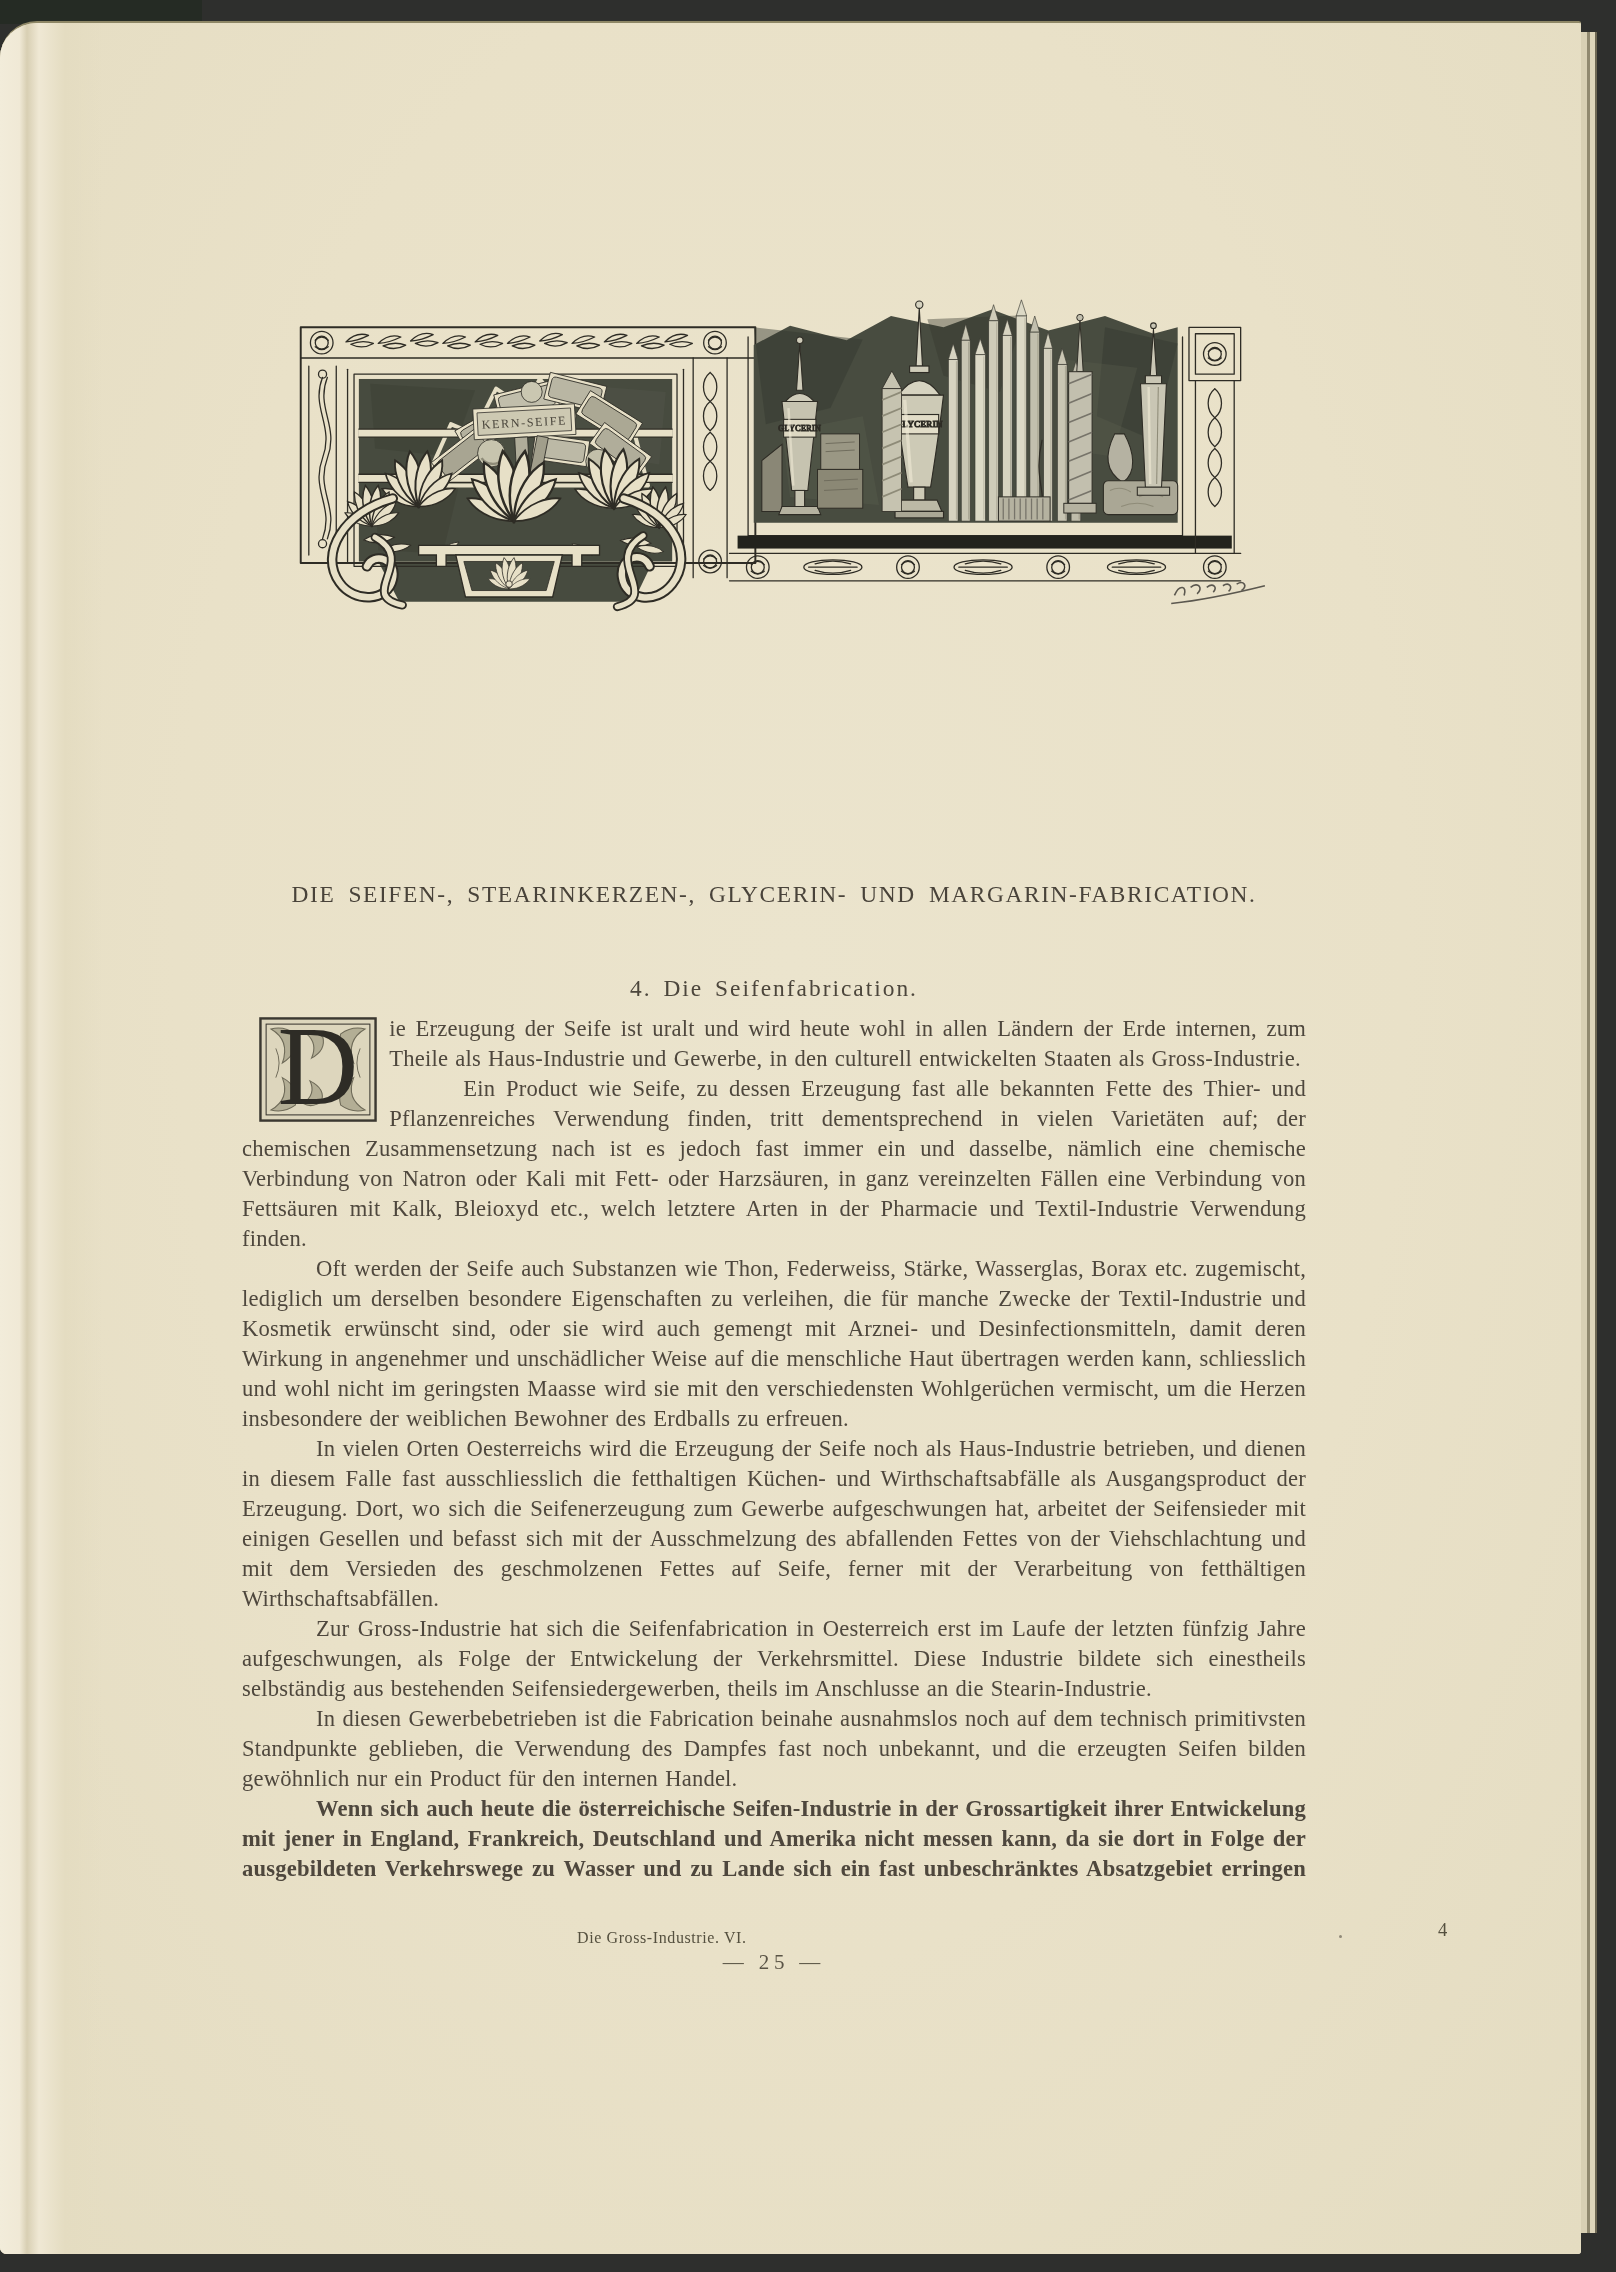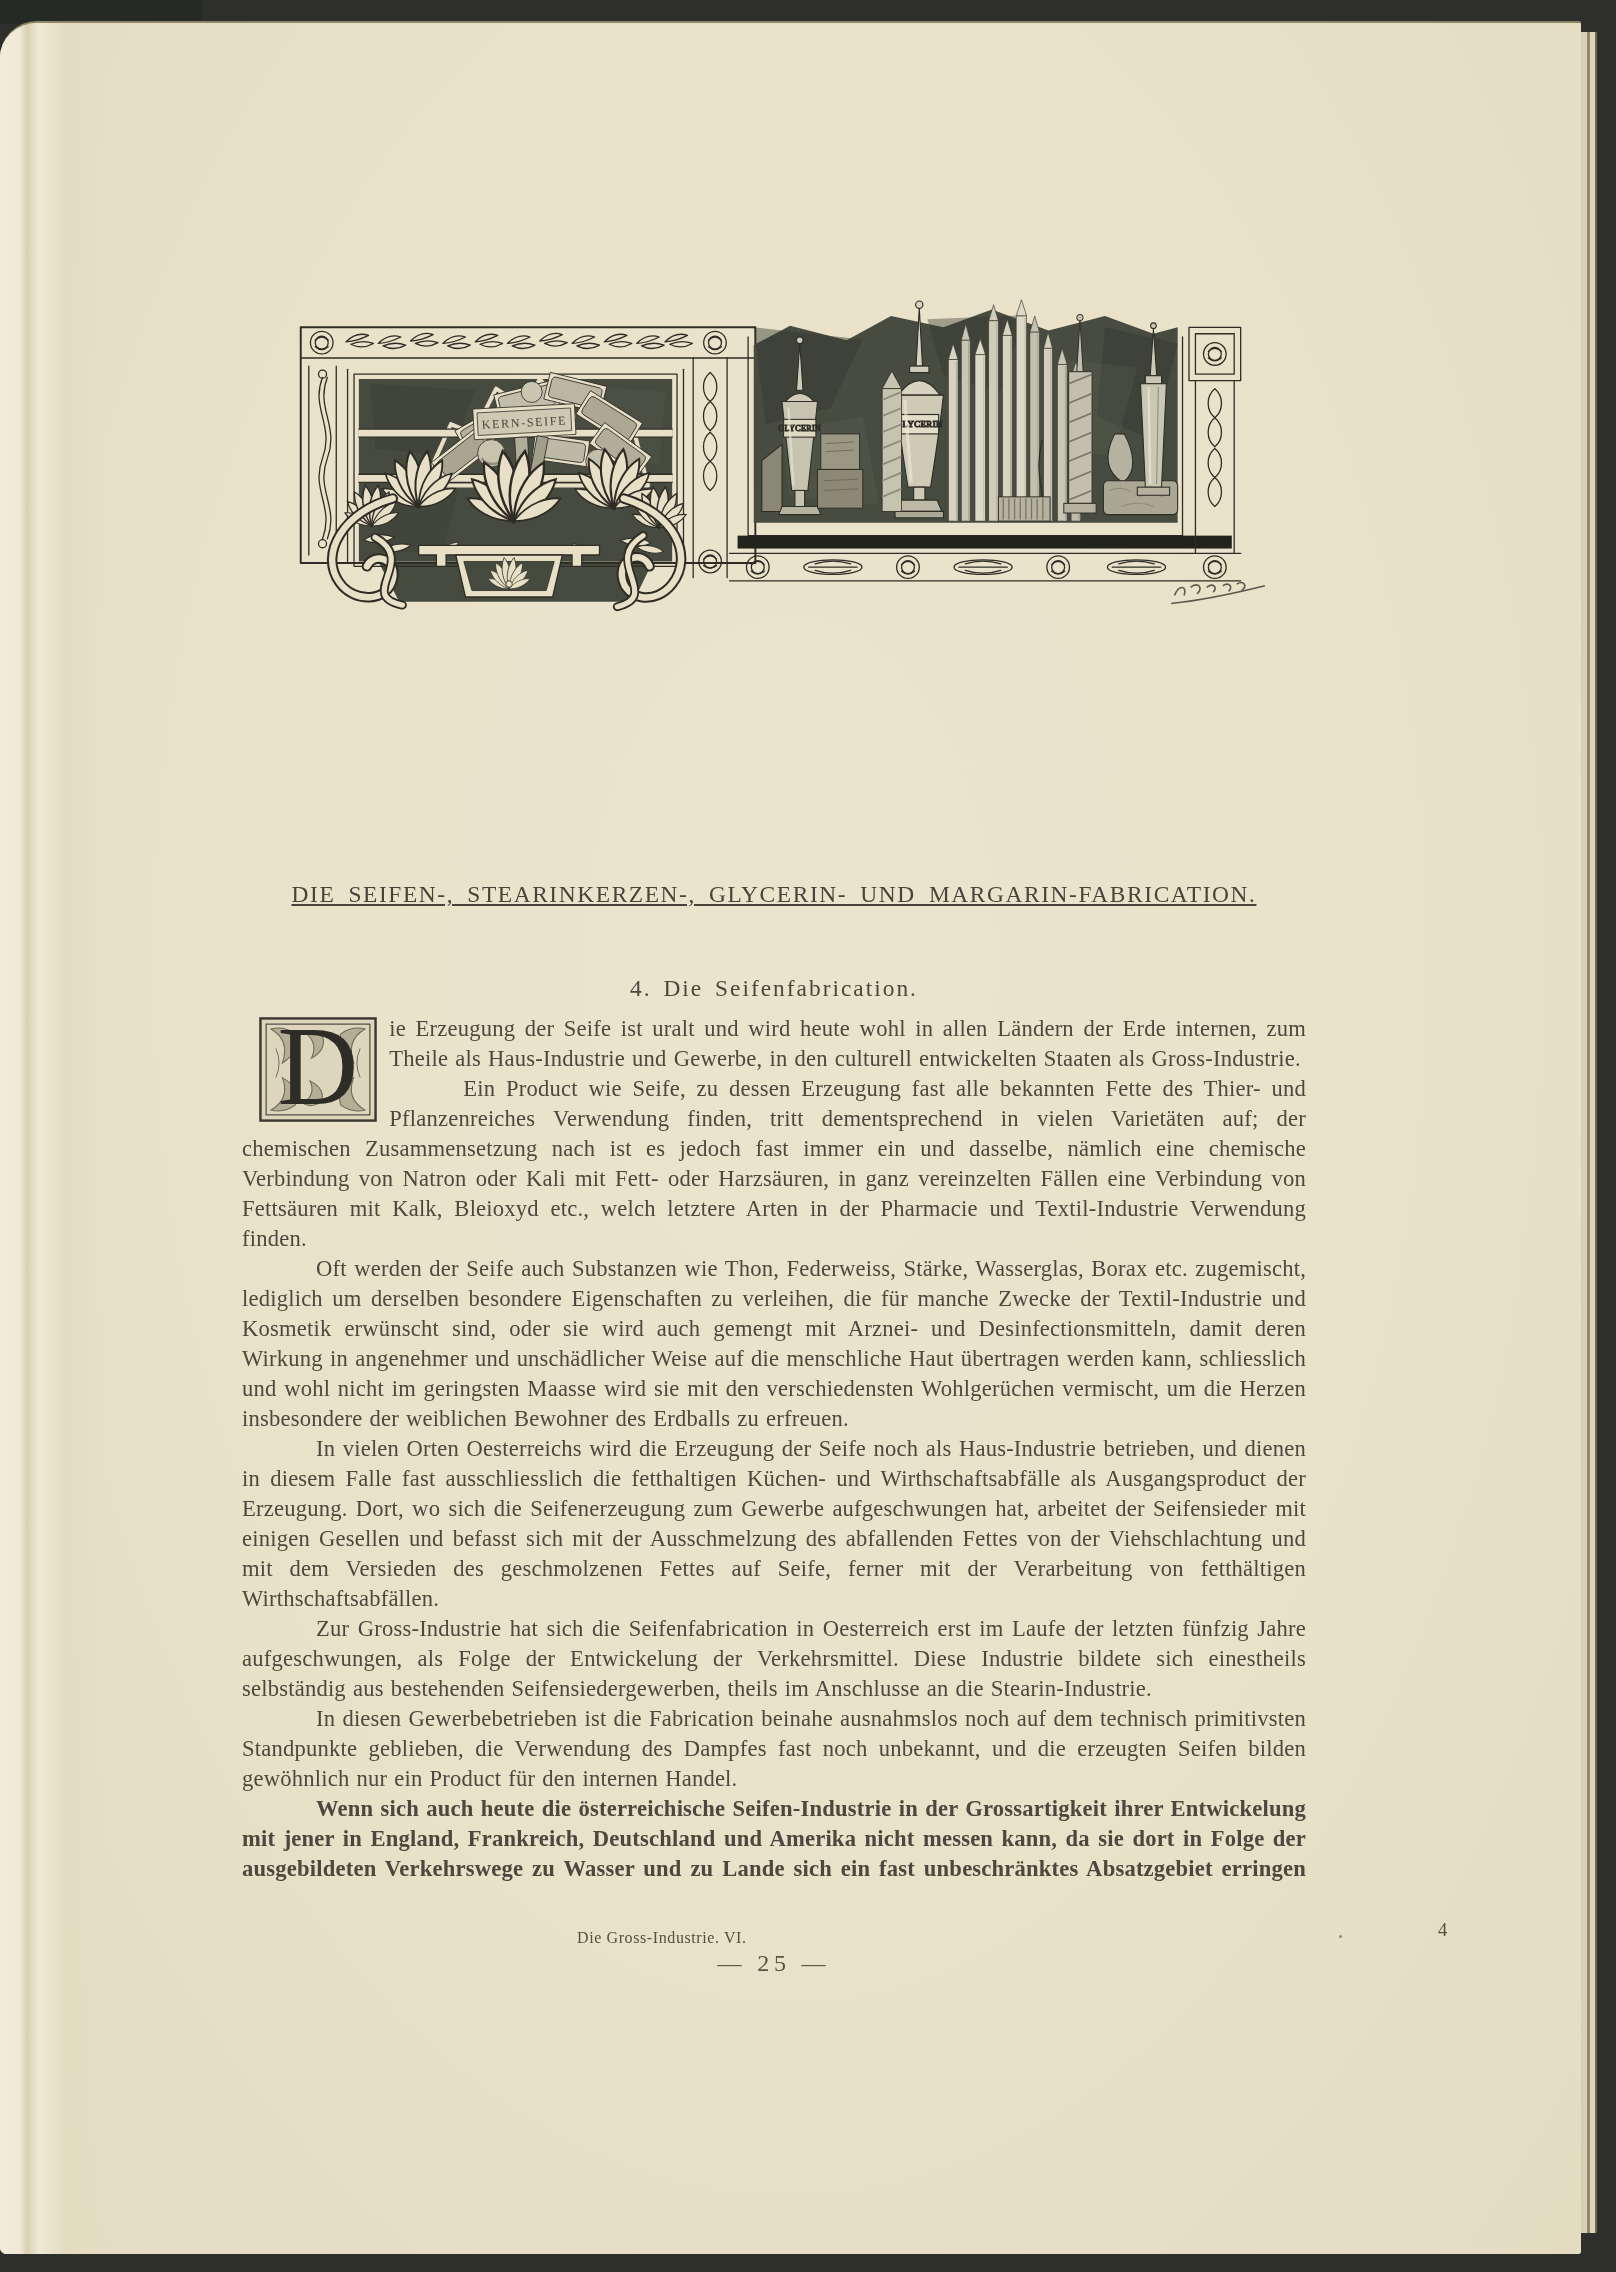--- a/index.html
+++ b/index.html
@@ -21,39 +21,39 @@
     position:absolute;left:0;top:0;bottom:0;width:105px;
     background:linear-gradient(90deg,#f2ecda 0px,#f0e9d6 19.4px,#d8cfb3 27px,#efe8d4 39px,#e4dcc1 65px,rgba(233,225,200,0) 103px);
   }
   .page-stack-edge{
     position:absolute;left:1581px;top:32px;width:21px;height:2201px;
     background:linear-gradient(90deg,#d8d0b4 0 5.7px,#90896f 5.7px 9px,#ddd5ba 9px 13.7px,#6e6854 13.7px 16px,#2e2f2d 16px 21px);
   }
   .content{position:absolute;left:242px;top:0;width:1064px;color:#4e473d;}
   .headline{
     position:absolute;left:0;top:858px;width:1064px;text-align:center;
-    font-size:23.4px;letter-spacing:1.6px;word-spacing:5.7px;color:#49433a;white-space:nowrap;text-decoration:underline;
+    font-size:23.4px;letter-spacing:1.6px;word-spacing:5.7px;color:#49433a;white-space:nowrap;
   }
   .subhead{
     position:absolute;left:0;top:952px;width:1064px;text-align:center;
     font-size:23.4px;letter-spacing:2px;word-spacing:4px;color:#4c463c;
   }
   .bodytext{
     position:absolute;left:0;top:991px;width:1064px;
     font-size:22.6px;line-height:30px;text-align:justify;
     word-spacing:1.2px;letter-spacing:0.2px;color:#4e473d;
   }
   .bodytext p{margin:0;text-indent:74px;}
   .bodytext p.p-first{text-indent:0;}
   .bodytext p.cont{text-align-last:justify;font-weight:bold;}
   .dropcap-box{
     float:left;width:120px;height:107px;margin:1.6px 11.3px 1.6px 16px;
   }
   .footer-series{position:absolute;left:335px;top:1906px;font-size:16px;letter-spacing:0.6px;color:#55503f;}
-  .footer-page{position:absolute;left:0;top:1927px;width:1064px;text-align:center;font-size:24px;letter-spacing:4.8px;color:#5a5446;}
+  .footer-page{position:absolute;left:0;top:1927px;width:1064px;text-align:center;font-size:21px;letter-spacing:4.8px;color:#5a5446;}
   .footer-mark{position:absolute;left:1196px;top:1896px;font-size:18.6px;color:#55503f;}
   .footer-dot{position:absolute;left:1097px;top:1912px;width:3.2px;height:3.2px;border-radius:50%;background:#6b6558;opacity:.7;}
   .headpiece{position:absolute;left:297px;top:272px;width:970px;height:323px;}
   svg .k{fill:none;stroke:#2e2c25;stroke-width:1.6;stroke-linecap:round;stroke-linejoin:round;}
   svg .k2{fill:none;stroke:#2e2c25;stroke-width:2.4;stroke-linejoin:round;}
   svg .paper{fill:#e7e0c7;}
   svg .dk{fill:#474b3f;}
   svg text{font-family:"Liberation Serif","DejaVu Serif",serif;}
 </style>
 </head>

